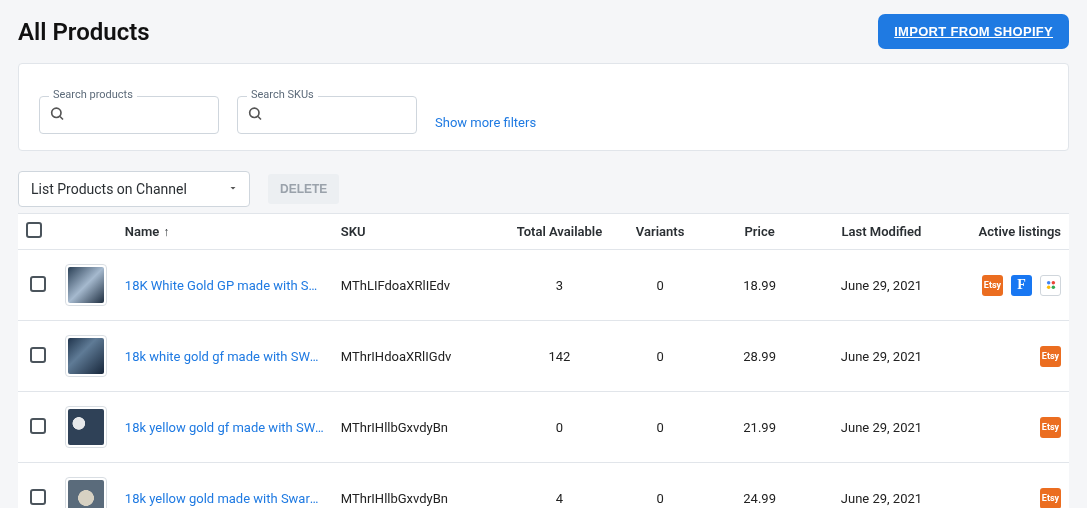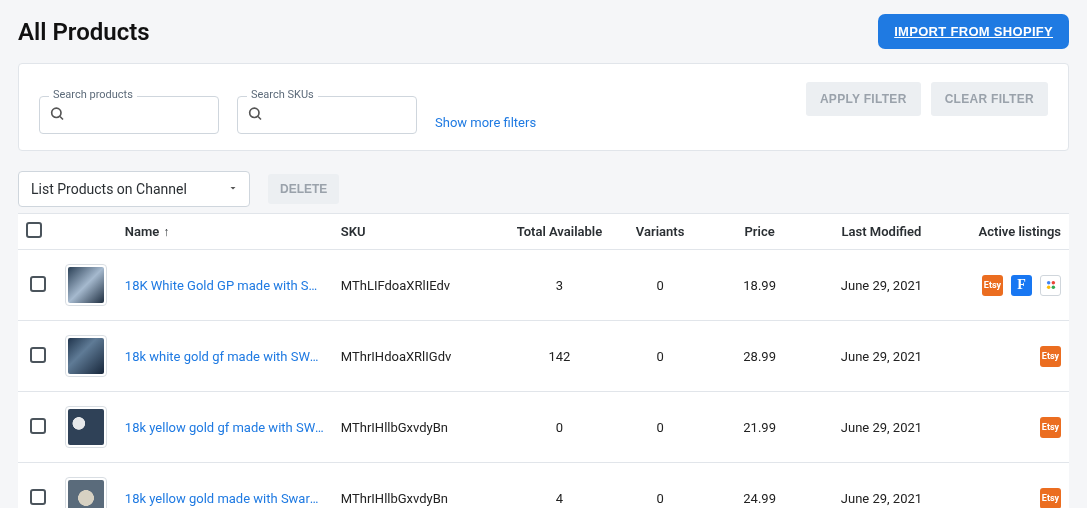--- a/index.html
+++ b/index.html
@@ -227,24 +227,20 @@
       <span class="field-icon">
         <svg width="16" height="16" viewBox="0 0 24 24" fill="none" stroke="currentColor" stroke-width="2.5">
             <circle cx="11" cy="11" r="7"></circle>
             <line x1="21" y1="21" x2="16.5" y2="16.5"></line>
           </svg>
       </span>
       <input class="field-input" value="" style="">
     </div>
     <span class="show-more">Show more filters</span>
 
-    <div class="filter-actions">
-      <button class="btn-muted">APPLY FILTER</button>
-      <button class="btn-muted">CLEAR FILTER</button>
-    </div>
   </div>
 
   <div class="toolbar-row">
     <div class="select-channel">
       <span>List Products on Channel</span>
       <span class="chevron">
         <svg width="12" height="12" viewBox="0 0 24 24" fill="currentColor">
             <path d="M7 10l5 5 5-5z"></path>
           </svg>
       </span>

